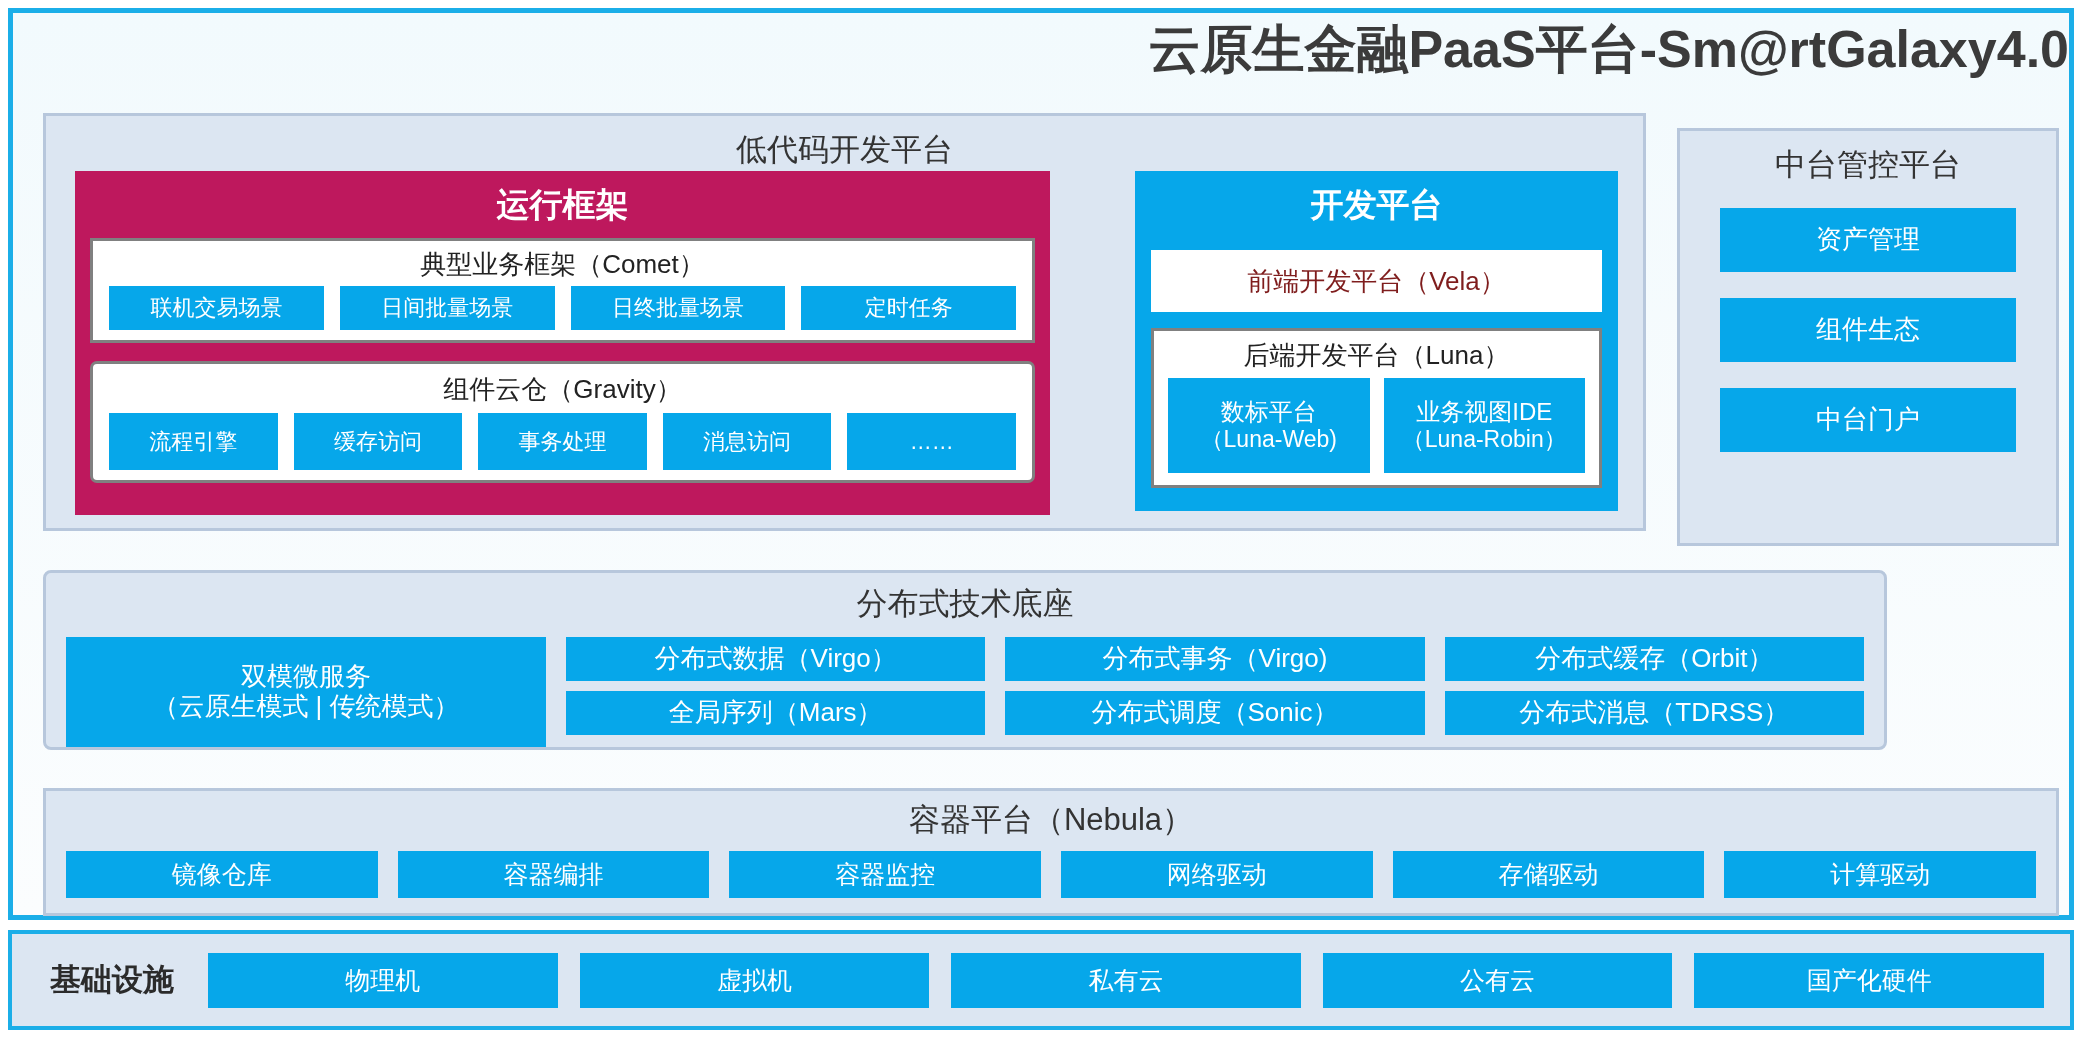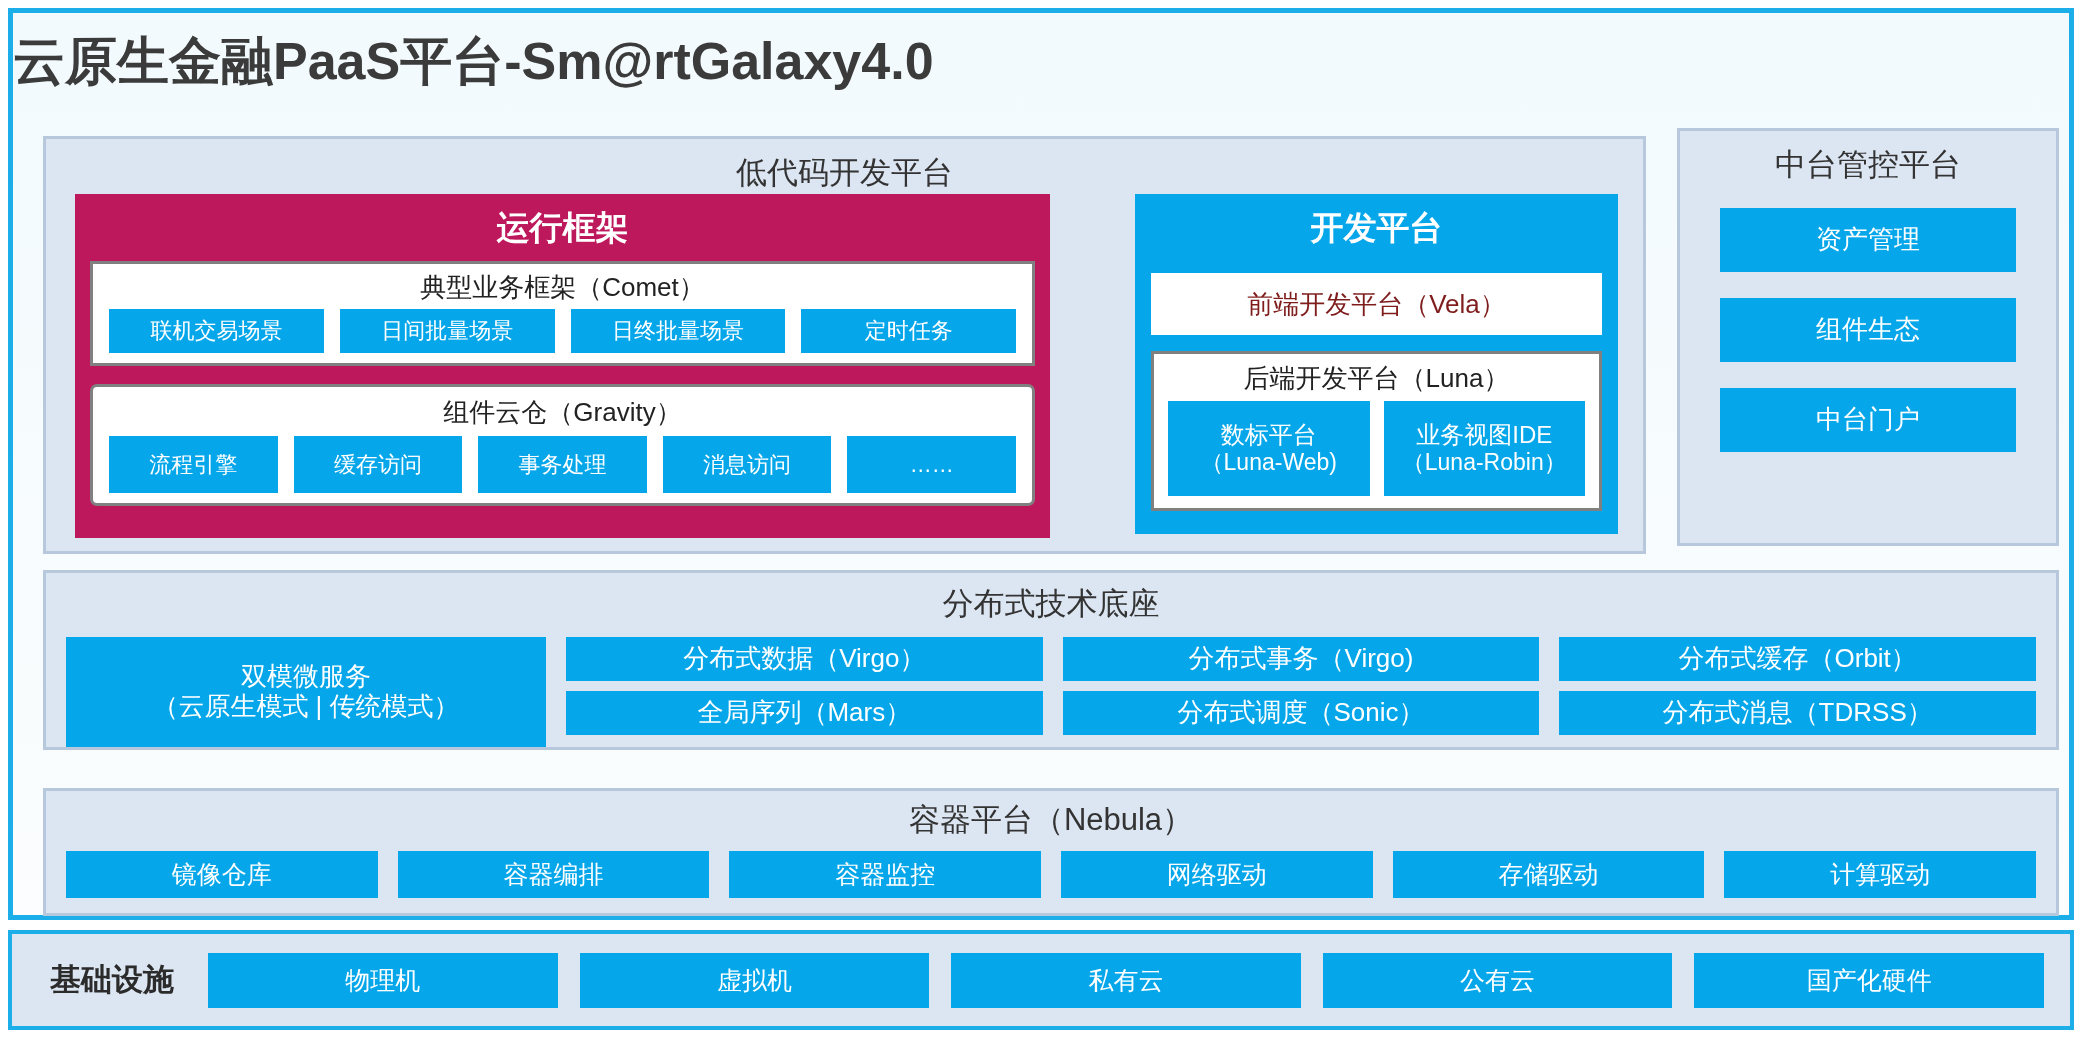--- a/index.html
+++ b/index.html
@@ -53,34 +53,34 @@
     height: 912px;
     box-sizing: border-box;
     border: 5px solid #1BAEE8;
     background: linear-gradient(180deg, #F2FAFD 0%, #FBFDFE 100%);
   }
 
   
   #page-title {
     position: absolute;
     left: 0;
-    top: 14px;
+    top: 2px;
     width: 100%;
-    text-align: left;
+    text-align: right;
     font-size: 52px;
     font-weight: bold;
     color: #3B3B3B;
     letter-spacing: 0px;
   }
 
   
   #lowcode-panel {
     position: absolute;
     left: 30px;
-    top: 123px;
+    top: 100px;
     width: 1603px;
     height: 418px;
   }
   #lowcode-title {
     text-align: center;
     font-size: 31px;
     color: #333333;
     padding-top: 13px;
     font-weight: normal;
   }
@@ -209,22 +209,23 @@
   #midoffice-items > .blue-box {
     height: 64px;
     font-size: 26px;
   }
 
   
   #dist-panel {
     position: absolute;
     left: 30px;
     top: 557px;
-    width: 2016px;
+    width: 1844px;
     height: 180px;
+    border-radius: 8px;
   }
   #dist-title {
     text-align: center;
     font-size: 31px;
     color: #333333;
     padding-top: 10px;
   }
   #dist-body {
     display: flex;
     gap: 20px;

